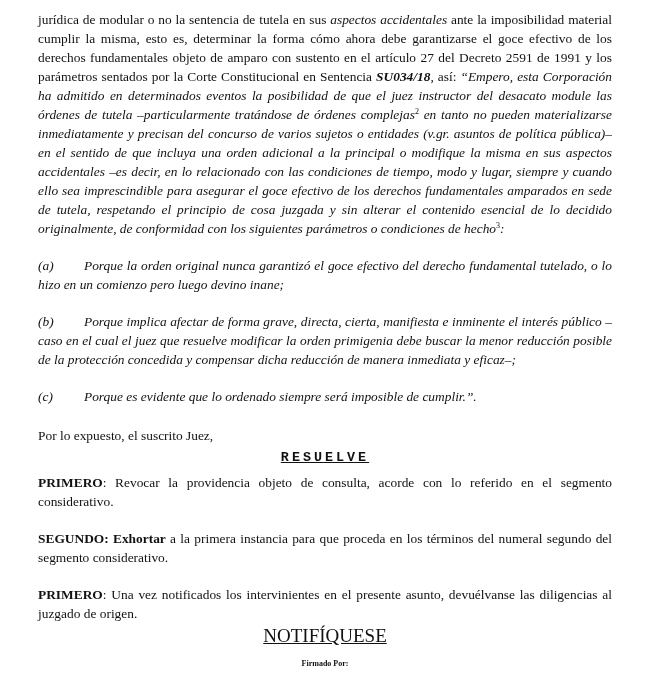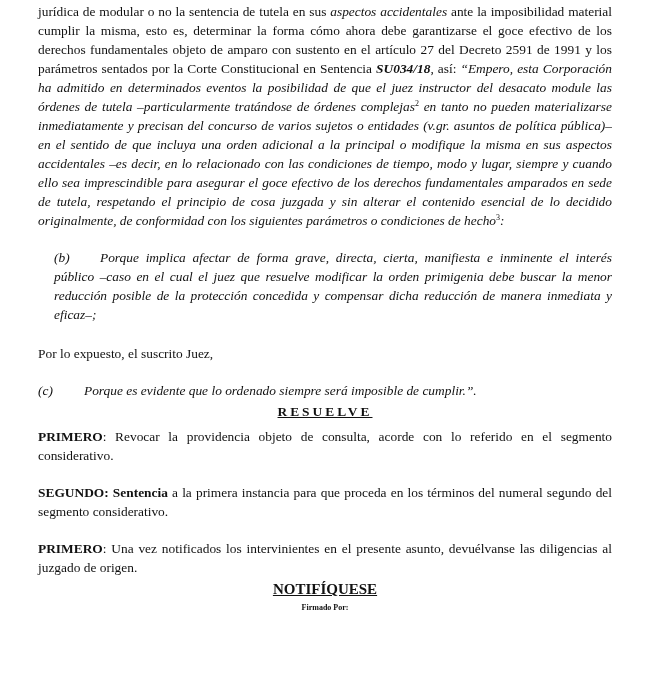--- a/index.html
+++ b/index.html
@@ -1,52 +1,53 @@
 <!DOCTYPE html>
 <html><head>
   <meta charset="utf-8">
   <style>
     html, body { margin: 0; padding: 0; background: #ffffff; }
     body { width: 650px; height: 682px; overflow: hidden; position: relative;
       font-family: "Liberation Serif", "DejaVu Serif", serif; color: #111; }
-    .page { position: absolute; left: 38px; top: 0; width: 574px; }
+    .page { position: absolute; left: 38px; top: 8px; width: 574px; }
     .p { font-size: 13.4px; line-height: 19px; text-align: justify; margin: 0; }
     .p.last { text-align-last: left; }
     .it { font-style: italic; }
     .bi { font-weight: bold; font-style: italic; }
     .b { font-weight: bold; }
     sup { font-size: 8px; line-height: 0; vertical-align: super; }
     .lbl { display: inline-block; width: 46px; font-style: italic; }
     .center { text-align: center; }
-    .resuelve { font-weight: bold; text-decoration: underline; letter-spacing: 3px; font-size: 13.4px; }
-    .notif { font-weight: bold; text-decoration: underline; font-size: 15px; }
+    .resuelve { font-weight: bold; text-decoration: underline; letter-spacing: 3px; font-size: 13.4px; font-family: Liberation Mono, monospace; }
+    .notif { font-weight: normal; text-decoration: underline; font-size: 19px; }
     .small { font-size: 8px; font-weight: bold; }
   </style>
 </head>
 <body>
 
 <div class="page">
 
   <p class="p" style="margin-top:2px;"><span>jurídica de modular o no la sentencia de tutela en sus </span><span class="it">aspectos accidentales</span><span> ante la imposibilidad material cumplir la misma, esto es, determinar la forma cómo ahora debe garantizarse el goce efectivo de los derechos fundamentales objeto de amparo con sustento en el artículo 27 del Decreto 2591 de 1991 y los parámetros sentados por la Corte Constitucional en Sentencia </span><span class="bi">SU034/18</span><span>, así: </span><span class="it">“Empero, esta Corporación ha admitido en determinados eventos la posibilidad de que el juez instructor del desacato module las órdenes de tutela –particularmente tratándose de órdenes complejas</span><sup>2</sup><span class="it"> en tanto no pueden materializarse inmediatamente y precisan del concurso de varios sujetos o entidades (v.gr. asuntos de política pública)– en el sentido de que incluya una orden adicional a la principal o modifique la misma en sus aspectos accidentales –es decir, en lo relacionado con las condiciones de tiempo, modo y lugar, siempre y cuando ello sea imprescindible para asegurar el goce efectivo de los derechos fundamentales amparados en sede de tutela, respetando el principio de cosa juzgada y sin alterar el contenido esencial de lo decidido originalmente, de conformidad con los siguientes parámetros o condiciones de hecho</span><sup>3</sup><span class="it">:</span></p>
 
+  <p class="p it" style="margin-top:18px;"><span class="lbl">(a)</span><span>Porque la orden original nunca garantizó el goce efectivo del derecho fundamental tutelado, o lo hizo en un comienzo pero luego devino inane;</span></p>
 
-  <p class="p it" style="margin-top:18px;margin-left:16px;"><span class="lbl">(b)</span><span>Porque implica afectar de forma grave, directa, cierta, manifiesta e inminente el interés público –caso en el cual el juez que resuelve modificar la orden primigenia debe buscar la menor reducción posible de la protección concedida y compensar dicha reducción de manera inmediata y eficaz–;</span></p>
+  <p class="p it" style="margin-top:18px;"><span class="lbl">(b)</span><span>Porque implica afectar de forma grave, directa, cierta, manifiesta e inminente el interés público –caso en el cual el juez que resuelve modificar la orden primigenia debe buscar la menor reducción posible de la protección concedida y compensar dicha reducción de manera inmediata y eficaz–;</span></p>
+
+  <p class="p it" style="margin-top:18px;"><span class="lbl">(c)</span><span>Porque es evidente que lo ordenado siempre será imposible de cumplir.”.</span></p>
 
   <p class="p" style="margin-top:20px;">Por lo expuesto, el suscrito Juez,</p>
-
-  <p class="p it" style="margin-top:18px;"><span class="lbl">(c)</span><span>Porque es evidente que lo ordenado siempre será imposible de cumplir.”.</span></p>
 
   <p class="p center" style="margin-top:2px;"><span class="resuelve">RESUELVE</span></p>
 
   <p class="p last" style="margin-top:6px;"><span class="b">PRIMERO</span><span>: Revocar la providencia objeto de consulta, acorde con lo referido en el segmento considerativo.</span></p>
 
-  <p class="p last" style="margin-top:18px;"><span class="b">SEGUNDO: Sentencia</span><span> a la primera instancia para que proceda en los términos del numeral segundo del segmento considerativo.</span></p>
+  <p class="p last" style="margin-top:18px;"><span class="b">SEGUNDO: Exhortar</span><span> a la primera instancia para que proceda en los términos del numeral segundo del segmento considerativo.</span></p>
 
   <p class="p last" style="margin-top:18px;"><span class="b">PRIMERO</span><span>: Una vez notificados los intervinientes en el presente asunto, devuélvanse las diligencias al juzgado de origen.</span></p>
 
   <p class="p center" style="margin-top:3px;"><span class="notif">NOTIFÍQUESE</span></p>
 
-  <div class="center" style="margin-top:4px;">
+  <div class="center" style="margin-top:12px;">
     <div class="small">Firmado Por:</div>
 
   </div>
 
 </div>
 
 </body></html>

